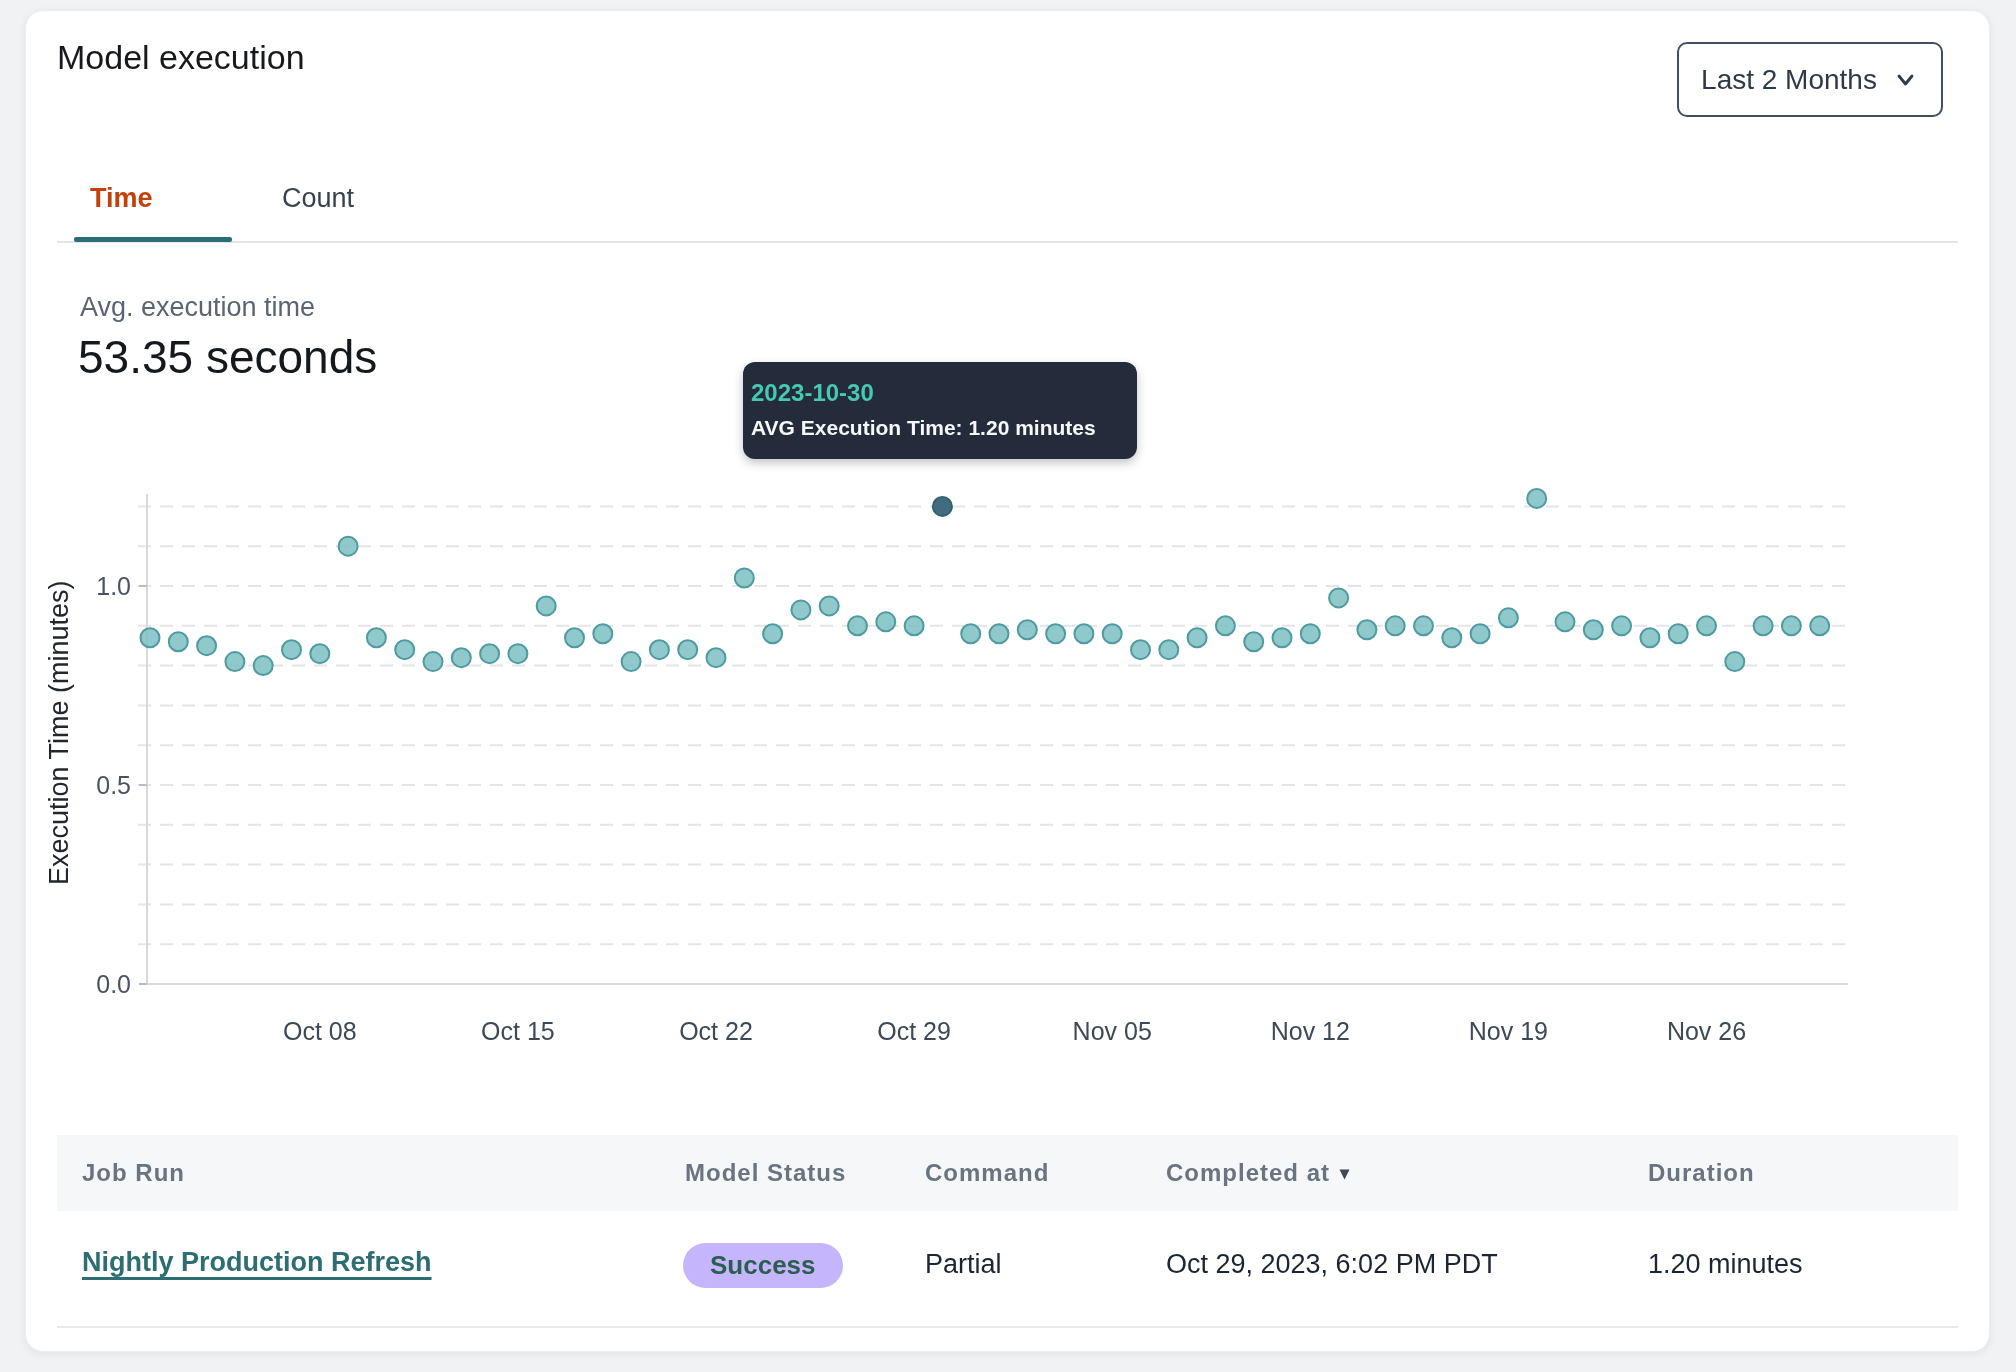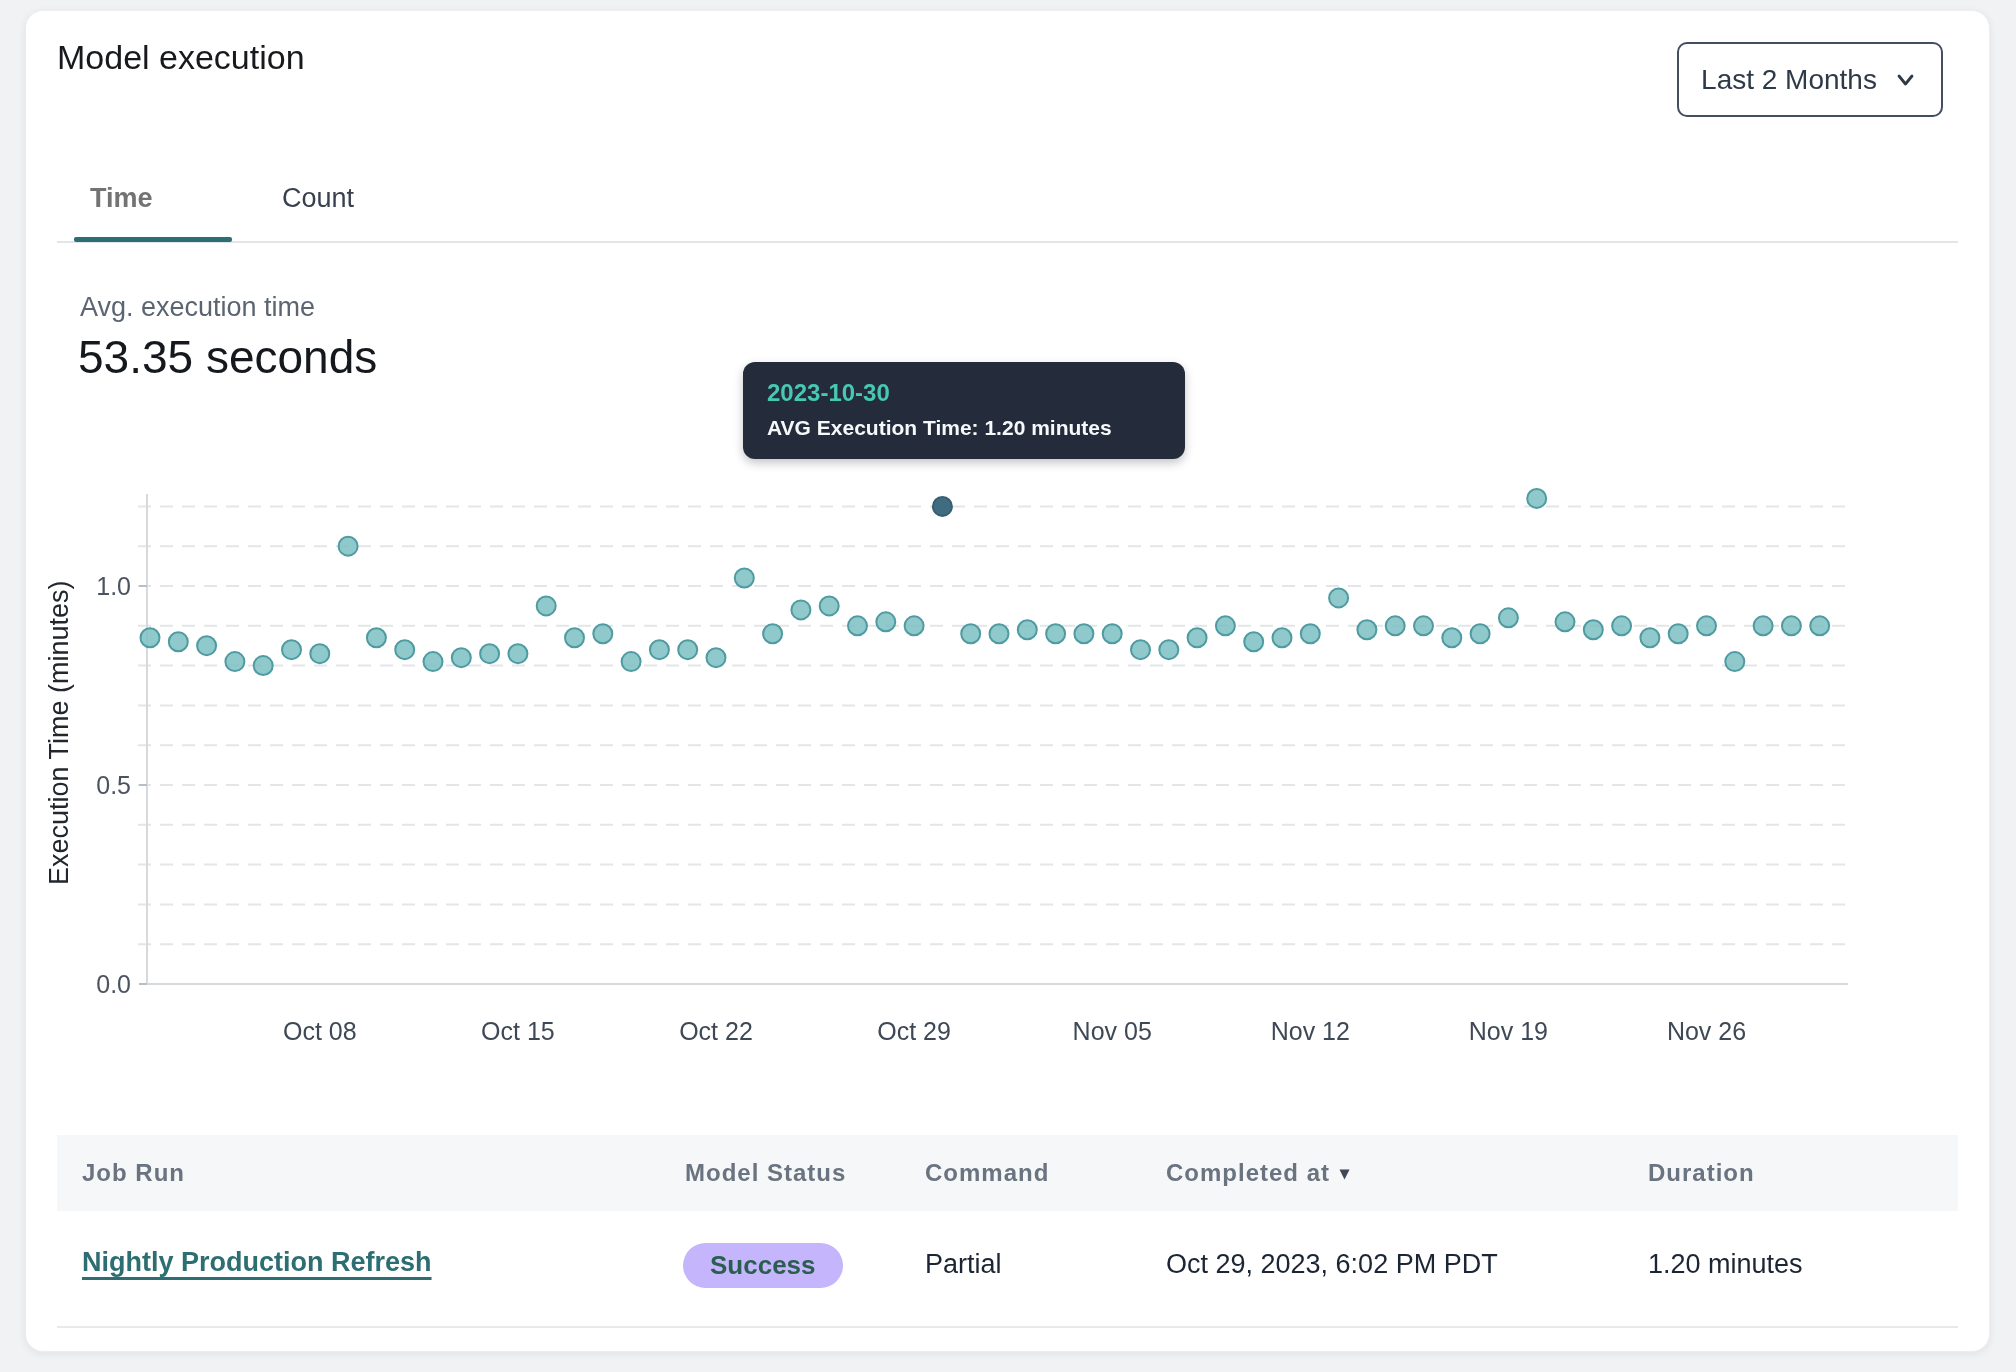--- a/index.html
+++ b/index.html
@@ -8,28 +8,28 @@
   .abs { position:absolute; }
   #card { left:25px; top:10px; width:1965px; height:1342px; background:#ffffff;
           border:1.5px solid #ededef; border-radius:18px;
           box-shadow:0 2px 8px rgba(25,30,45,.07); }
   #page-title { left:57px; top:38px; font-size:34px; font-weight:500; color:#17191c; }
   #range-btn { left:1677px; top:42px; width:266px; height:75px; border:2px solid #434e5e;
                border-radius:10px; background:#fff; display:flex; align-items:center;
                justify-content:center; gap:15px; cursor:pointer; }
   #range-btn span { font-size:28px; color:#2f3a49; font-weight:500; }
   .tab { top:183px; font-size:27px; cursor:pointer; }
-  #tab-time { left:90px; color:#737373; font-weight:700; }
+  #tab-time { left:90px; color:#c2410c; font-weight:700; }
   #tab-count { left:282px; color:#39414f; font-weight:500; }
   #tab-underline { left:74px; top:237px; width:158px; height:5px; background:#2a6f75; border-radius:2px; }
   #tab-border { left:57px; top:241px; width:1901px; height:2px; background:#e4e5e8; }
   #avg-label { left:80px; top:292px; font-size:27px; color:#5b6572; }
   #avg-value { left:78px; top:330px; font-size:46px; font-weight:500; color:#15181c; }
-  #tooltip { left:743px; top:362px; width:442px; background:#242c3c; border-radius:12px;
-             padding:15px 24px; display:flex; flex-direction:column; gap:3px;
+  #tooltip { left:743px; top:362px; width:394px; background:#242c3c; border-radius:12px;
+             padding:15px 8px; display:flex; flex-direction:column; gap:3px;
              box-shadow:0 4px 10px rgba(20,25,40,.25); }
   #tooltip .tt-date { font-size:24px; font-weight:700; color:#47c8b3; line-height:32px; }
   #tooltip .tt-line { font-size:21px; font-weight:600; color:#f6f8fa; line-height:32px; }
   #y-axis-title { left:44px; top:568px; height:330px; width:36px;
                   writing-mode:vertical-rl; transform:rotate(180deg);
                   font-size:27px; color:#22272e; text-align:center; }
   #chart-svg { left:0; top:470px; }
   
   #thead { left:57px; top:1135px; width:1901px; height:76px; background:#f6f7f8; }
   .th { position:absolute; top:24px; font-size:24px; font-weight:700; color:#6a7380;

